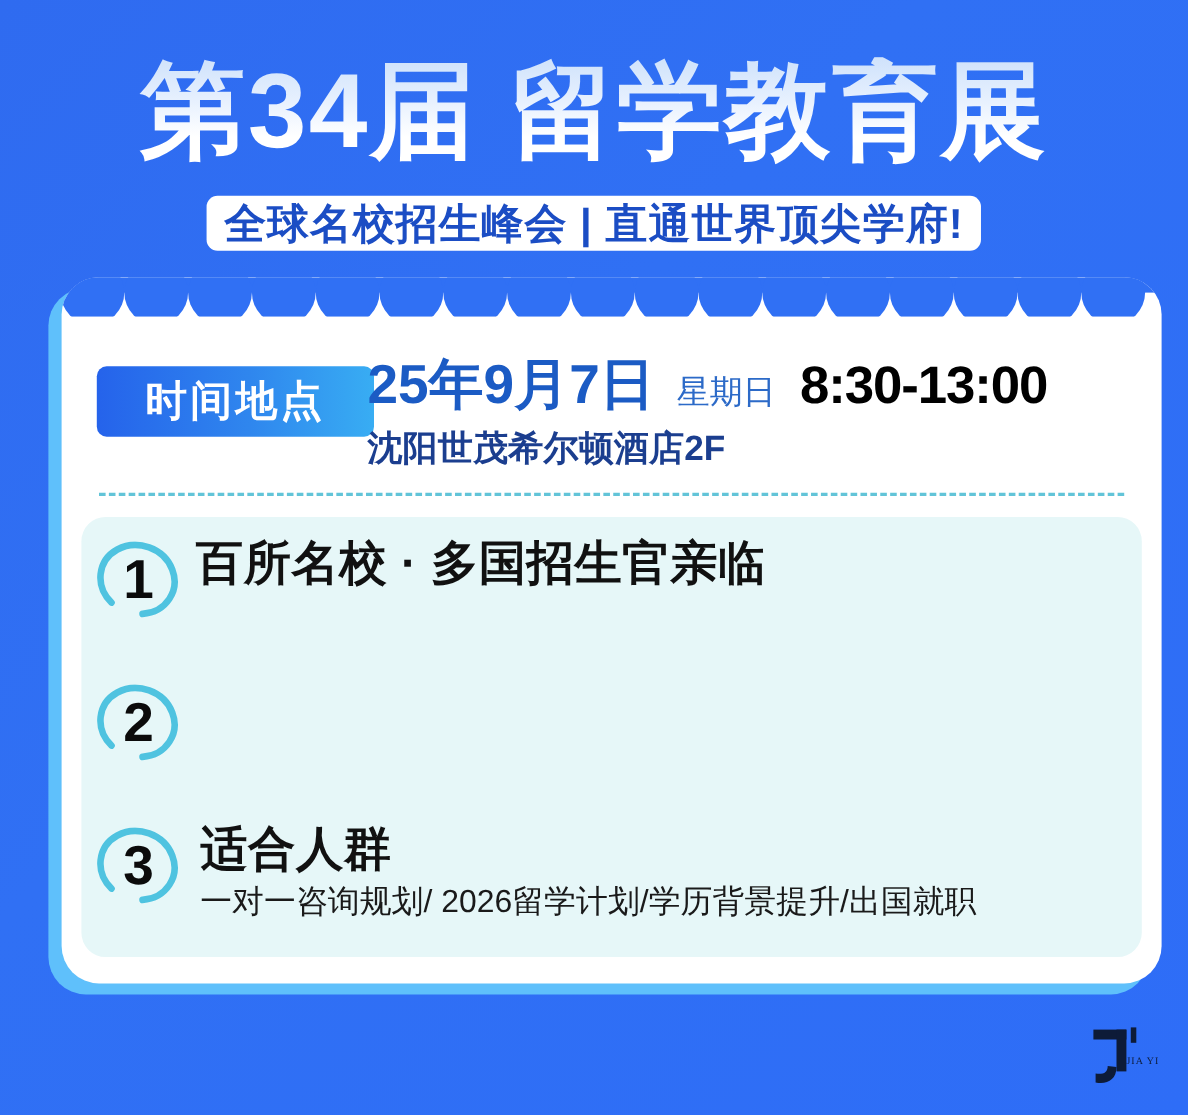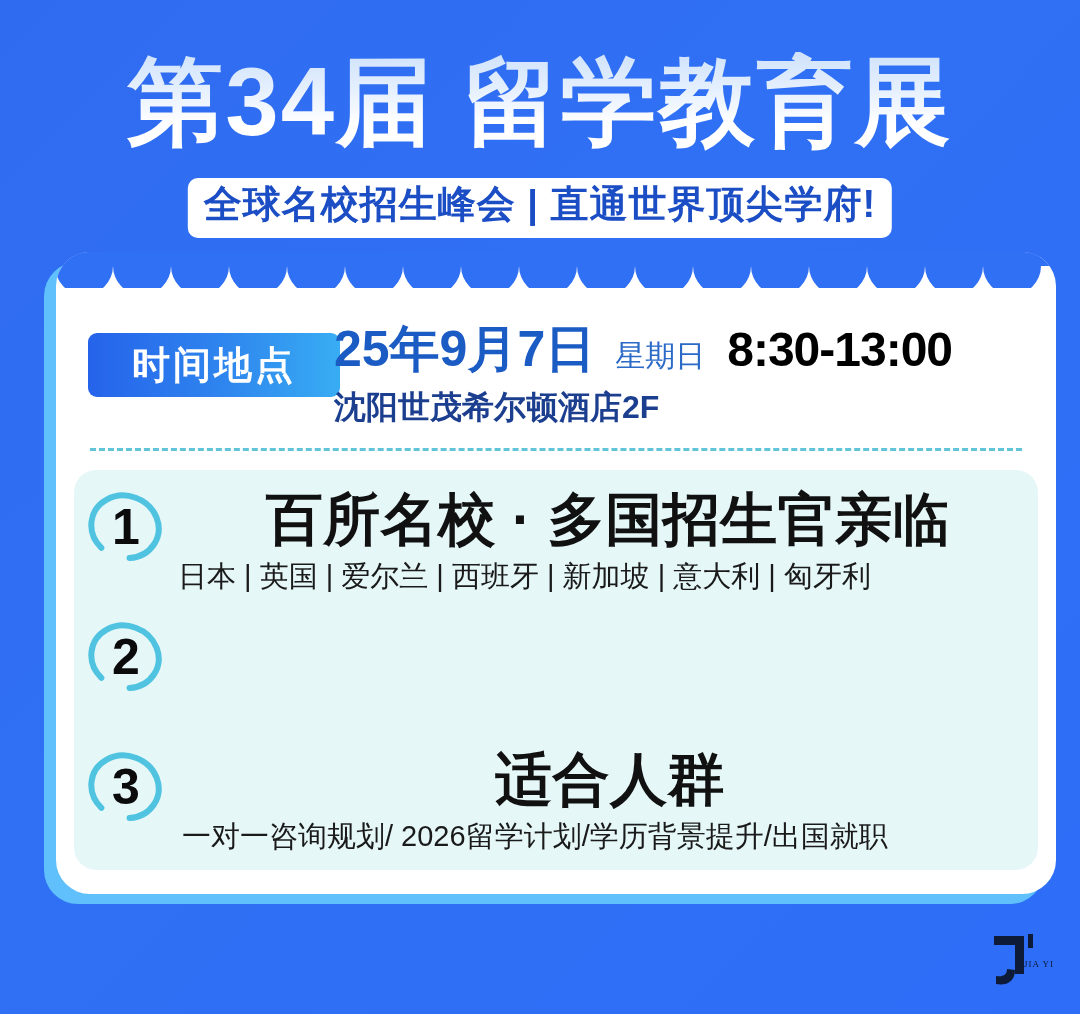--- a/index.html
+++ b/index.html
@@ -49,21 +49,21 @@
     text-shadow: none;
   }
 
   .subtitle-banner {
     position: absolute;
     top: 178px;
     left: 50%;
     transform: translateX(-50%);
     background: #FFFFFF;
     border-radius: 10px;
-    padding: 5px 16px 11px 16px;
+    padding: 5px 16px 1px 16px;
     white-space: nowrap;
     text-align: center;
   }
   .subtitle-text {
     font-size: 38px;
     font-weight: 700;
     color: #1B4DC4;
     letter-spacing: 1px;
     line-height: 1.15;
   }
@@ -240,27 +240,26 @@
     font-weight: 700;
     color: #0B0B0B;
     line-height: 1;
   }
 
   .item-body {
     flex: 1 1 auto;
     padding-top: 0px;
   }
   .item-title {
-    font-size: 57px;
+    font-size: 43px;
     font-weight: 700;
     color: #111111;
     line-height: 1.12;
     letter-spacing: 0.5px;
     white-space: nowrap;
-    text-align: center;
   }
   .item-sub {
     font-size: 29px;
     font-weight: 400;
     color: #1A1A1A;
     line-height: 1.25;
     margin-top: 6px;
     white-space: nowrap;
   }
   .item-3 .item-body { padding-left: 4px; }
@@ -344,21 +343,20 @@
         <div class="num-wrap">
           <div class="num-ring">
             <svg width="76" height="70" viewBox="0 0 76 70" xmlns="http://www.w3.org/2000/svg">
               <path d="M22 63 A34 31 0 1 1 52 63" fill="none" stroke="#4FC3E0" stroke-width="6" stroke-linecap="round" transform="rotate(20 38 35)"></path>
             </svg>
           </div>
           <div class="num-text">1</div>
         </div>
         <div class="item-body">
           <div class="item-title">百所名校 · 多国招生官亲临</div>
-          <div class="item-sub">日本 | 英国 | 爱尔兰 | 西班牙 | 新加坡 | 意大利 | 匈牙利</div>
         </div>
       </div>
 
       <div class="item item-2">
         <div class="num-wrap">
           <div class="num-ring">
             <svg width="76" height="70" viewBox="0 0 76 70" xmlns="http://www.w3.org/2000/svg">
               <path d="M22 63 A34 31 0 1 1 52 63" fill="none" stroke="#4FC3E0" stroke-width="6" stroke-linecap="round" transform="rotate(20 38 35)"></path>
             </svg>
           </div>

